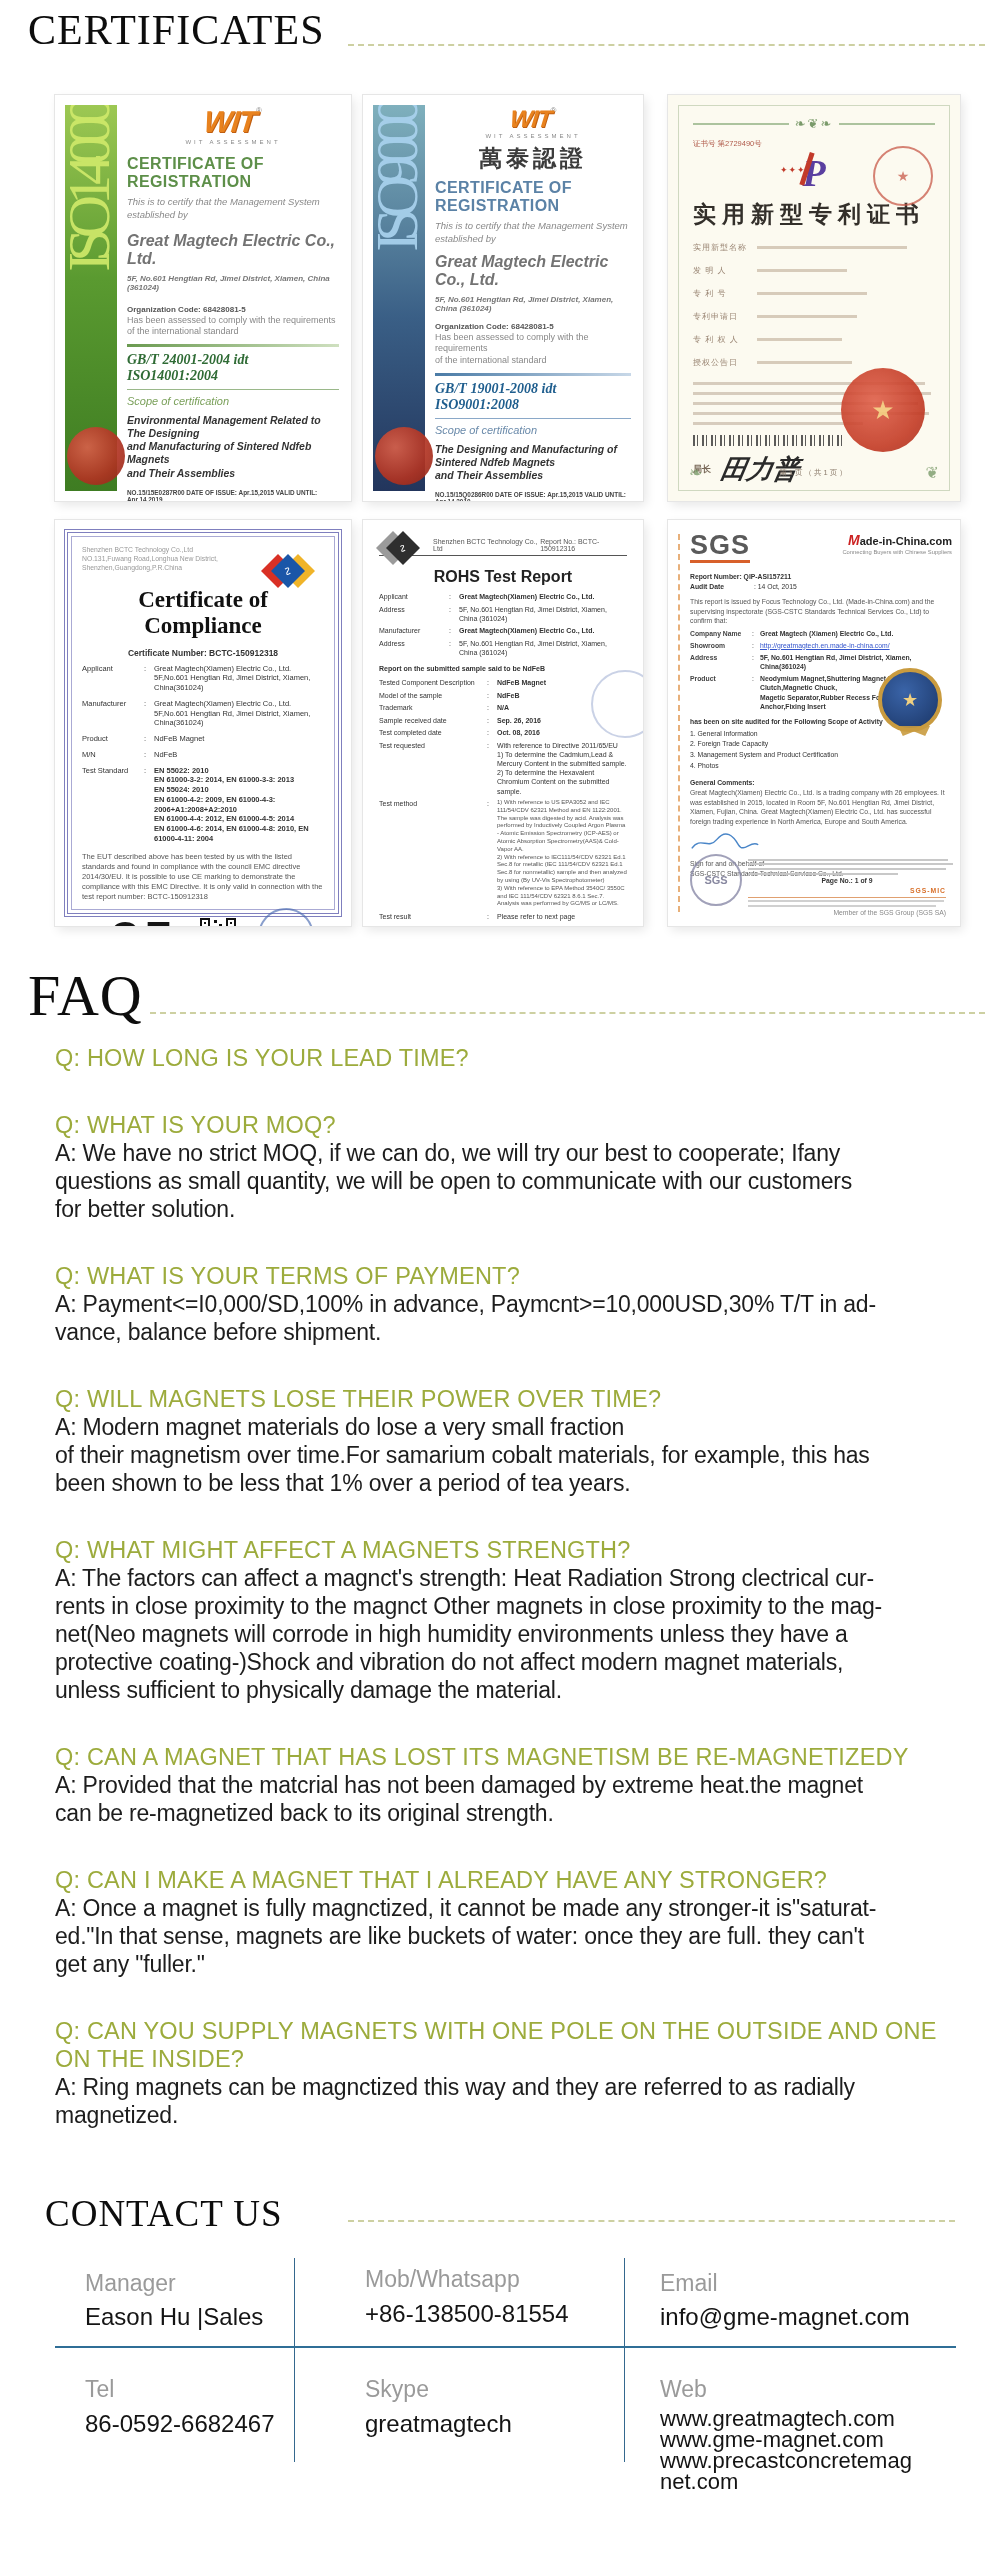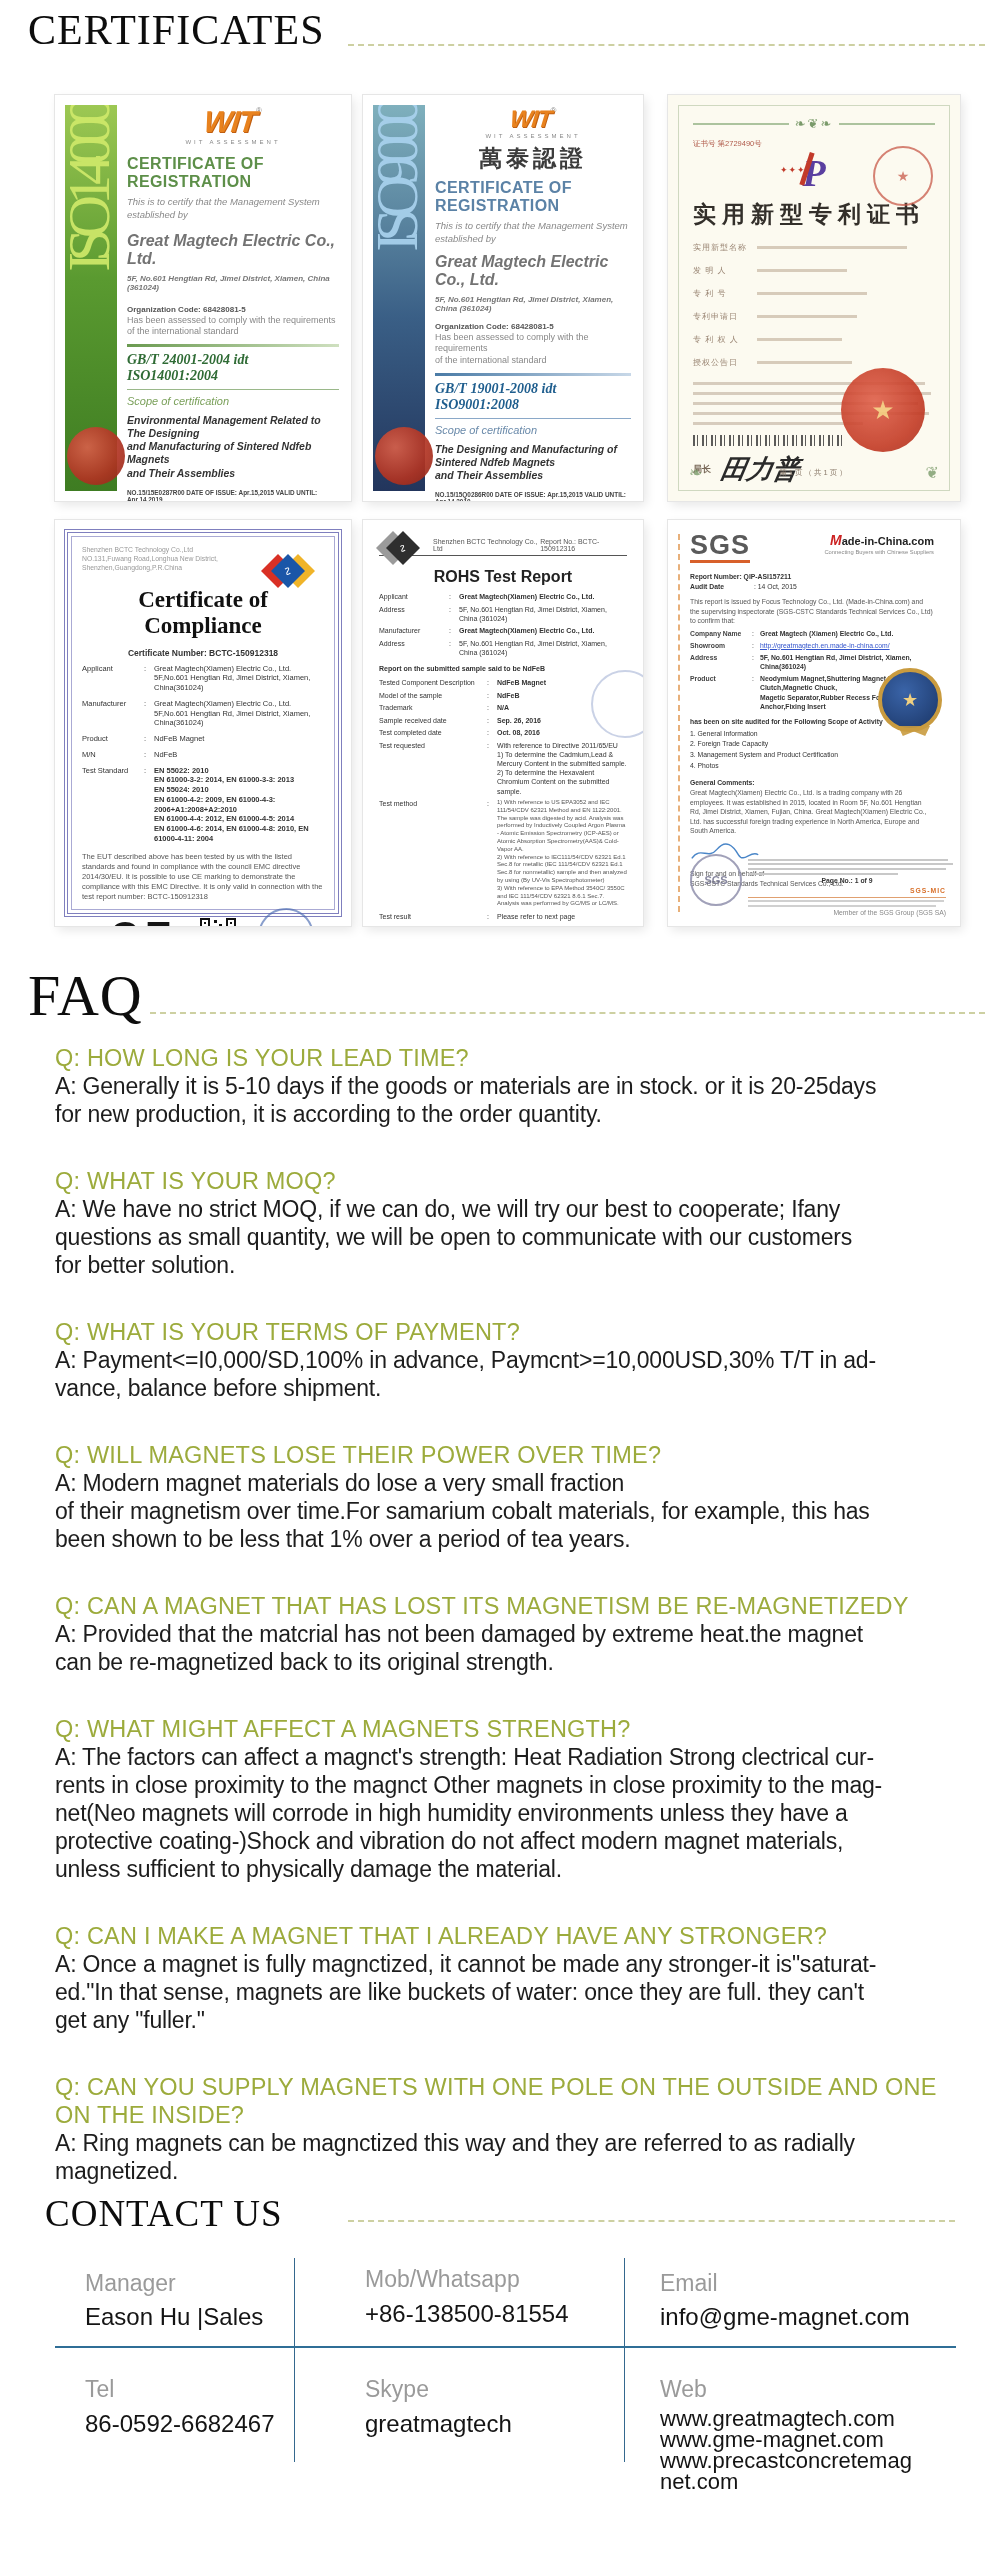--- a/index.html
+++ b/index.html
@@ -102,21 +102,21 @@
   .rohs-headline{border-bottom:1px solid #555;display:flex;justify-content:space-between;padding:4px 0 3px 54px;color:#555;font-size:7px;}
   .rohs-title{text-align:center;font-weight:bold;font-size:16px;color:#222;margin-top:12px;}
   .rrow{display:flex;margin-top:3.5px;line-height:1.3;}
   .rlabel{width:108px;flex:none;}
   .rcolon{width:10px;flex:none;}
   .rval{flex:1;}
   .rohs-sample{font-weight:bold;margin-top:8px;}
   .rohs-sec{margin-top:6px;}
   .wm-blue{position:absolute;right:-16px;top:150px;width:64px;height:64px;border:2px solid #7a8fc0;border-radius:50%;opacity:.4;}
   
-  .sgs-inner{position:absolute;inset:0;padding:12px 26px 10px 22px;font-size:6.8px;color:#333;}
+  .sgs-inner{position:absolute;inset:0;padding:12px 8px 10px 22px;font-size:6.8px;color:#333;}
   .sgs-margin{position:absolute;left:10px;top:14px;bottom:14px;border-left:2px dashed #e8b07a;}
   .sgs-top{display:flex;justify-content:space-between;align-items:flex-start;}
   .sgs-logo{font-size:27px;font-weight:bold;color:#5a5a5a;letter-spacing:1px;border-bottom:3px solid #d8602a;line-height:1;padding-bottom:1px;}
   .mic{text-align:right;}
   .mic-line{font-size:11px;font-weight:bold;color:#222;}
   .mic-m{color:#cc2222;font-style:italic;font-size:14px;}
   .mic-tag{font-size:5.8px;color:#888;margin-top:1px;}
   .sgs-repno{font-weight:bold;margin-top:10px;}
   .sgs-audit{margin-top:3px;display:flex;gap:30px;}
   .sgs-audit b{font-weight:bold;}
@@ -529,54 +529,52 @@
       </div>
     </div>
   </div>
 
   <div class="sec-head" style="top:962px;left:28px;font-size:58px;">FAQ</div>
   <div class="dash" style="top:1012px;left:150px;width:835px;"></div>
 
   <div class="faq-list">
     <div class="faq-item">
         <div class="faq-q pre">Q: HOW LONG IS YOUR LEAD TIME?</div>
-        <div class="faq-a pre">A: Generally it is 5-10 days if the goods or materials are in stock. or it is 20-25days
-for new production, it is according to the order quantity.</div>
       </div>
     <div class="faq-item">
         <div class="faq-q pre">Q: WHAT IS YOUR MOQ?</div>
         <div class="faq-a pre">A: We have no strict MOQ, if we can do, we will try our best to cooperate; Ifany
 questions as small quantity, we will be open to communicate with our customers
 for better solution.</div>
       </div>
     <div class="faq-item">
         <div class="faq-q pre">Q: WHAT IS YOUR TERMS OF PAYMENT?</div>
         <div class="faq-a pre">A: Payment&lt;=I0,000/SD,100% in advance, Paymcnt&gt;=10,000USD,30% T/T in ad-
 vance, balance before shipment.</div>
       </div>
     <div class="faq-item">
         <div class="faq-q pre">Q: WILL MAGNETS LOSE THEIR POWER OVER TIME?</div>
         <div class="faq-a pre">A: Modern magnet materials do lose a very small fraction
 of their magnetism over time.For samarium cobalt materials, for example, this has
 been shown to be less that 1% over a period of tea years.</div>
-      </div>
-    <div class="faq-item">
-        <div class="faq-q pre">Q: CAN A MAGNET THAT HAS LOST ITS MAGNETISM BE RE-MAGNETIZEDY</div>
-        <div class="faq-a pre">A: Provided that the matcrial has not been damaged by extreme heat.the magnet
-can be re-magnetized back to its original strength.</div>
       </div>
     <div class="faq-item">
         <div class="faq-q pre">Q: WHAT MIGHT AFFECT A MAGNETS STRENGTH?</div>
         <div class="faq-a pre">A: The factors can affect a magnct's strength: Heat Radiation Strong clectrical cur-
 rents in close proximity to the magnct Other magnets in close proximity to the mag-
 net(Neo magnets will corrode in high humidity environments unless they have a
 protective coating-)Shock and vibration do not affect modern magnet materials,
 unless sufficient to physically damage the material.</div>
       </div>
     <div class="faq-item">
+        <div class="faq-q pre">Q: CAN A MAGNET THAT HAS LOST ITS MAGNETISM BE RE-MAGNETIZEDY</div>
+        <div class="faq-a pre">A: Provided that the matcrial has not been damaged by extreme heat.the magnet
+can be re-magnetized back to its original strength.</div>
+      </div>
+    <div class="faq-item">
         <div class="faq-q pre">Q: CAN I MAKE A MAGNET THAT I ALREADY HAVE ANY STRONGER?</div>
         <div class="faq-a pre">A: Once a magnet is fully magnctized, it cannot be made any stronger-it is"saturat-
 ed."In that sense, magnets are like buckets of water: once they are full. they can't
 get any "fuller."</div>
       </div>
     <div class="faq-item">
         <div class="faq-q pre">Q: CAN YOU SUPPLY MAGNETS WITH ONE POLE ON THE OUTSIDE AND ONE
 ON THE INSIDE?</div>
         <div class="faq-a pre">A: Ring magnets can be magnctized this way and they are referred to as radially
 magnetized.</div>

